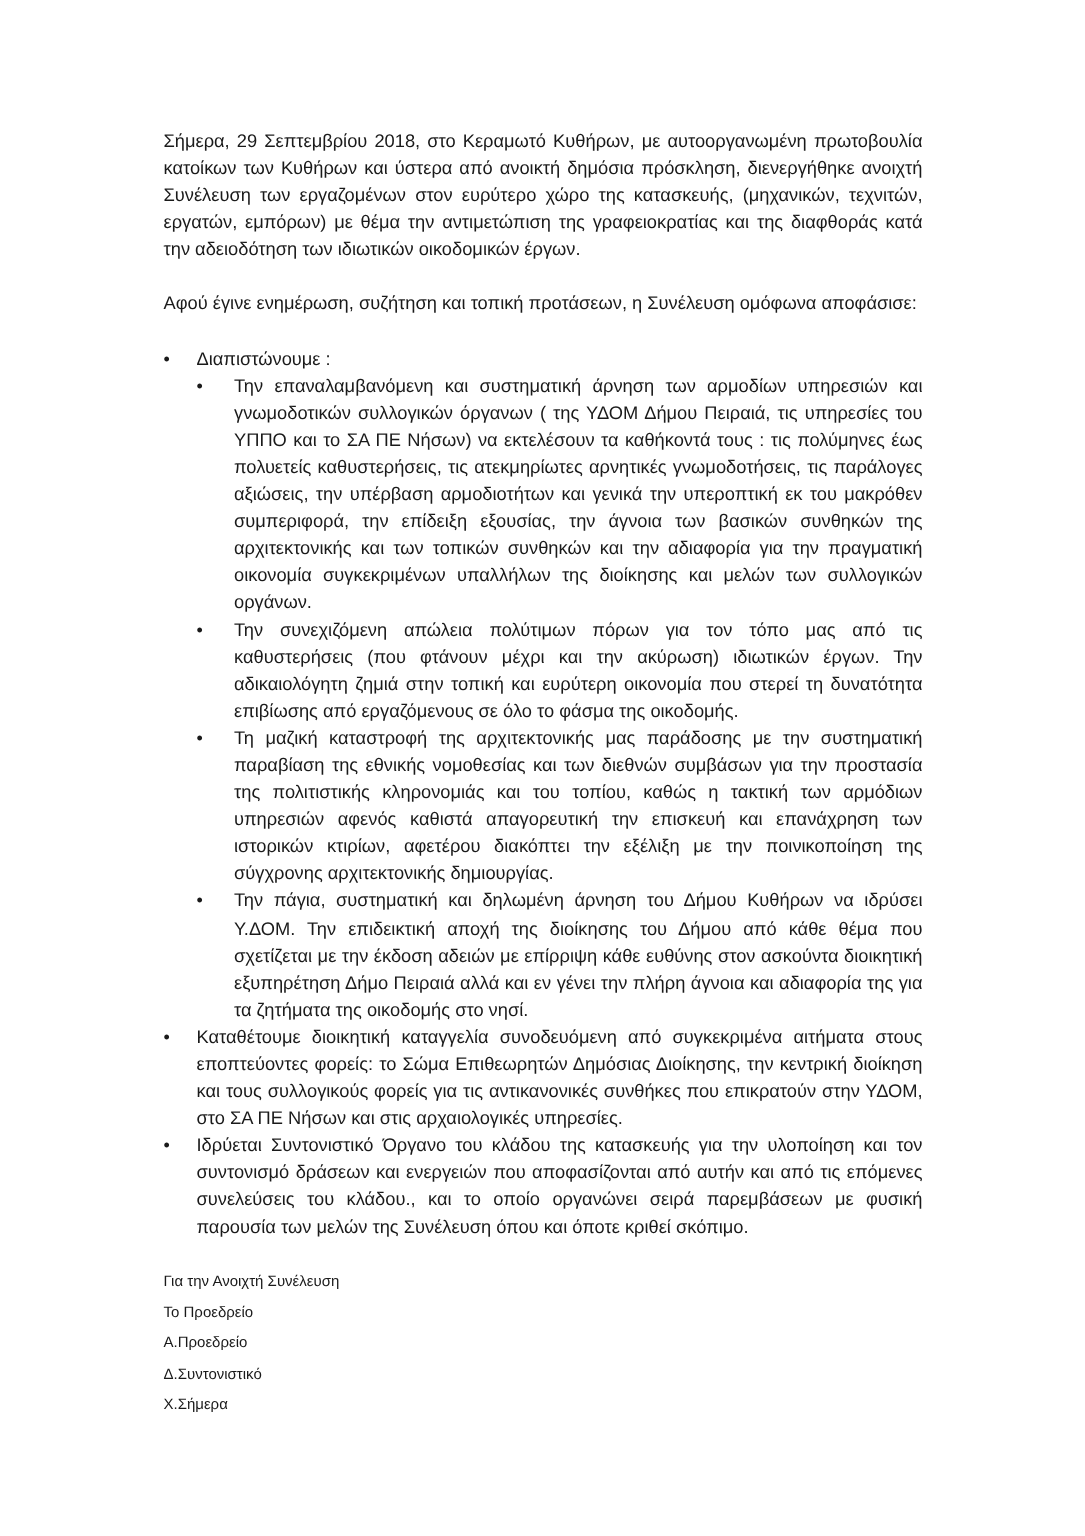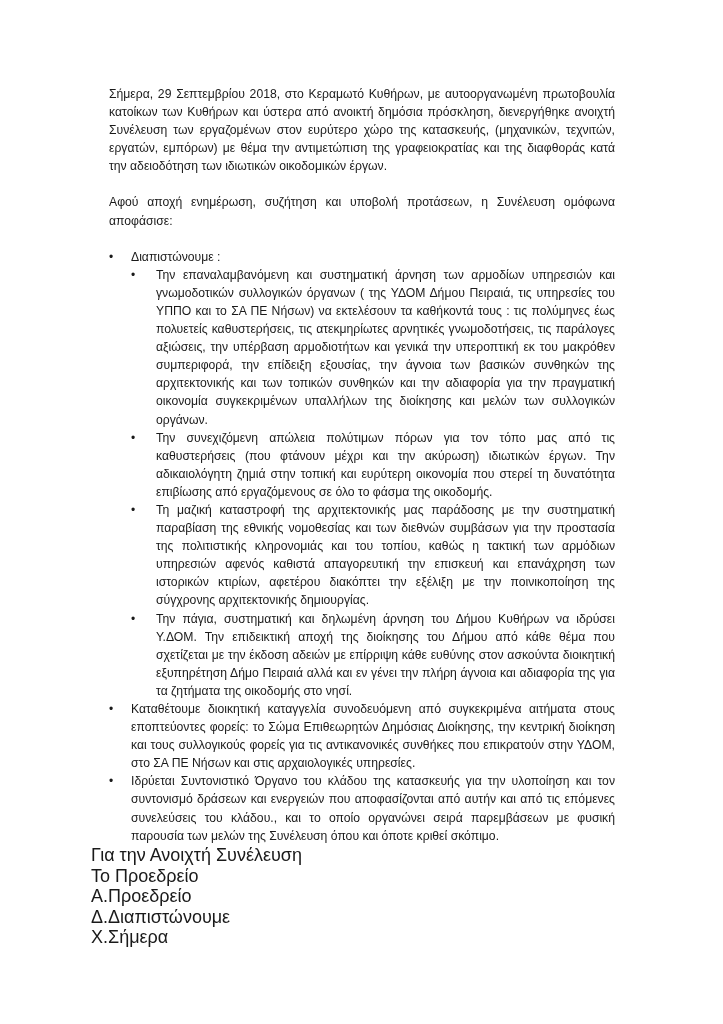--- a/index.html
+++ b/index.html
@@ -57,37 +57,37 @@
       margin: 0;
       padding: 0;
     }
     ul.sub > li {
       position: relative;
       padding-left: 25px;
       text-align: justify;
     }
     .signature {
       position: absolute;
-      left: 91px;
+      left: 109px;
       top: 845px;
-      font-size: 18px;
+      font-size: 10px;
       line-height: 20.5px;
     }
     .signature div {
       white-space: nowrap;
     }
   </style>
 </head>
 <body>
 
 <div class="page">
 
   <p class="para">Σήμερα, 29 Σεπτεμβρίου 2018, στο Κεραμωτό Κυθήρων, με αυτοοργανωμένη πρωτοβουλία κατοίκων των Κυθήρων και ύστερα από ανοικτή δημόσια πρόσκληση, διενεργήθηκε ανοιχτή Συνέλευση των εργαζομένων στον ευρύτερο χώρο της κατασκευής, (μηχανικών, τεχνιτών, εργατών, εμπόρων) με θέμα την αντιμετώπιση της γραφειοκρατίας και της διαφθοράς κατά την αδειοδότηση των ιδιωτικών οικοδομικών έργων.</p>
 
-  <p class="para">Αφού αποχή ενημέρωση, συζήτηση και υποβολή προτάσεων, η Συνέλευση ομόφωνα αποφάσισε:</p>
+  <p class="para">Αφού έγινε ενημέρωση, συζήτηση και τοπική προτάσεων, η Συνέλευση ομόφωνα αποφάσισε:</p>
 
   <ul class="top">
     <li>
       <span class="bullet">•</span>
       <span>Διαπιστώνουμε :</span>
       <ul class="sub">
         <li>
           <span class="bullet">•</span>
           <span>Την επαναλαμβανόμενη και συστηματική άρνηση των αρμοδίων υπηρεσιών και γνωμοδοτικών συλλογικών όργανων ( της ΥΔΟΜ Δήμου Πειραιά, τις υπηρεσίες του ΥΠΠΟ και το ΣΑ ΠΕ Νήσων) να εκτελέσουν τα καθήκοντά τους : τις πολύμηνες έως πολυετείς καθυστερήσεις, τις ατεκμηρίωτες αρνητικές γνωμοδοτήσεις, τις παράλογες αξιώσεις, την υπέρβαση αρμοδιοτήτων και γενικά την υπεροπτική εκ του μακρόθεν συμπεριφορά, την επίδειξη εξουσίας, την άγνοια των βασικών συνθηκών της αρχιτεκτονικής και των τοπικών συνθηκών και την αδιαφορία για την πραγματική οικονομία συγκεκριμένων υπαλλήλων της διοίκησης και μελών των συλλογικών οργάνων.</span>
         </li>
@@ -113,15 +113,15 @@
       <span class="bullet">•</span>
       <span>Ιδρύεται Συντονιστικό Όργανο του κλάδου της κατασκευής για την υλοποίηση και τον συντονισμό δράσεων και ενεργειών που αποφασίζονται από αυτήν και από τις επόμενες  συνελεύσεις του κλάδου., και το οποίο οργανώνει σειρά παρεμβάσεων με φυσική παρουσία των μελών της Συνέλευση όπου και όποτε κριθεί σκόπιμο.</span>
     </li>
   </ul>
 </div>
 
 <div class="signature">
   <div>Για την Ανοιχτή Συνέλευση</div>
   <div>Το Προεδρείο</div>
   <div>Α.Προεδρείο</div>
-  <div>Δ.Διαπιστώνουμε</div>
+  <div>Δ.Συντονιστικό</div>
   <div>Χ.Σήμερα</div>
 </div>
 
 </body></html>

